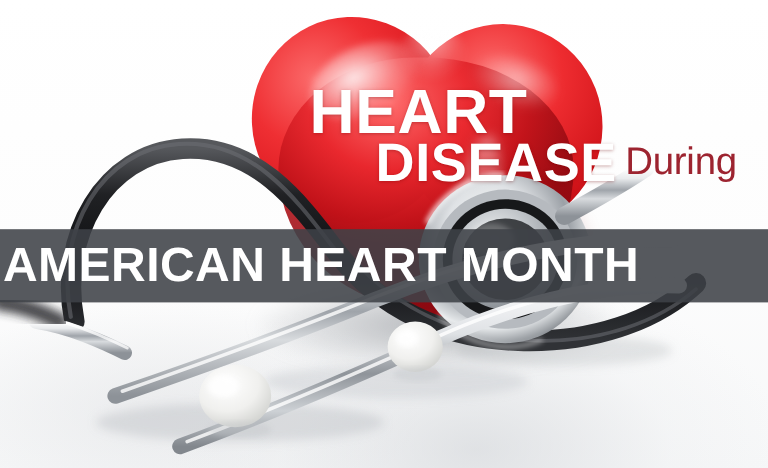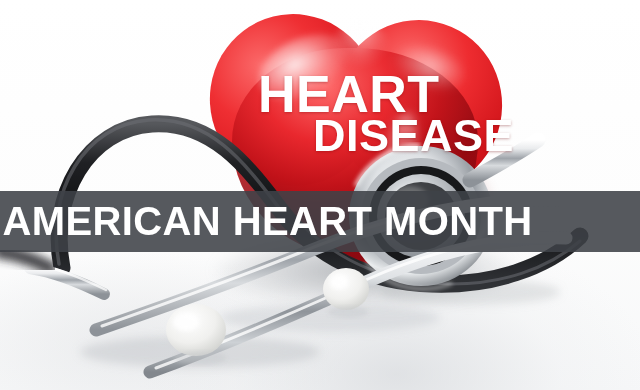--- a/index.html
+++ b/index.html
@@ -337,17 +337,18 @@
         </g>
       </svg>
     </div>
   </div>
 
 
   <div class="txt-heart">HEART</div>
 
   <div class="txt-disease">DISEASE</div>
 
+  <div class="txt-during">During</div>
 
   <div class="banner"></div>
   <div class="banner-text">AMERICAN HEART MONTH</div>
 
 </div>
 
 </body></html>

